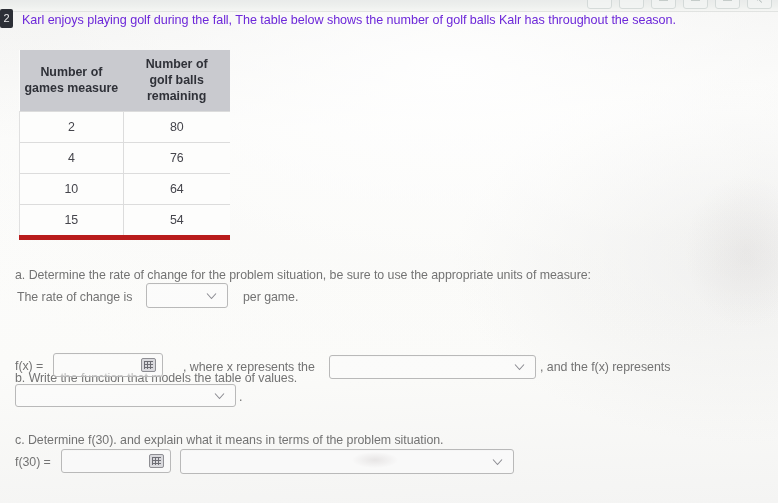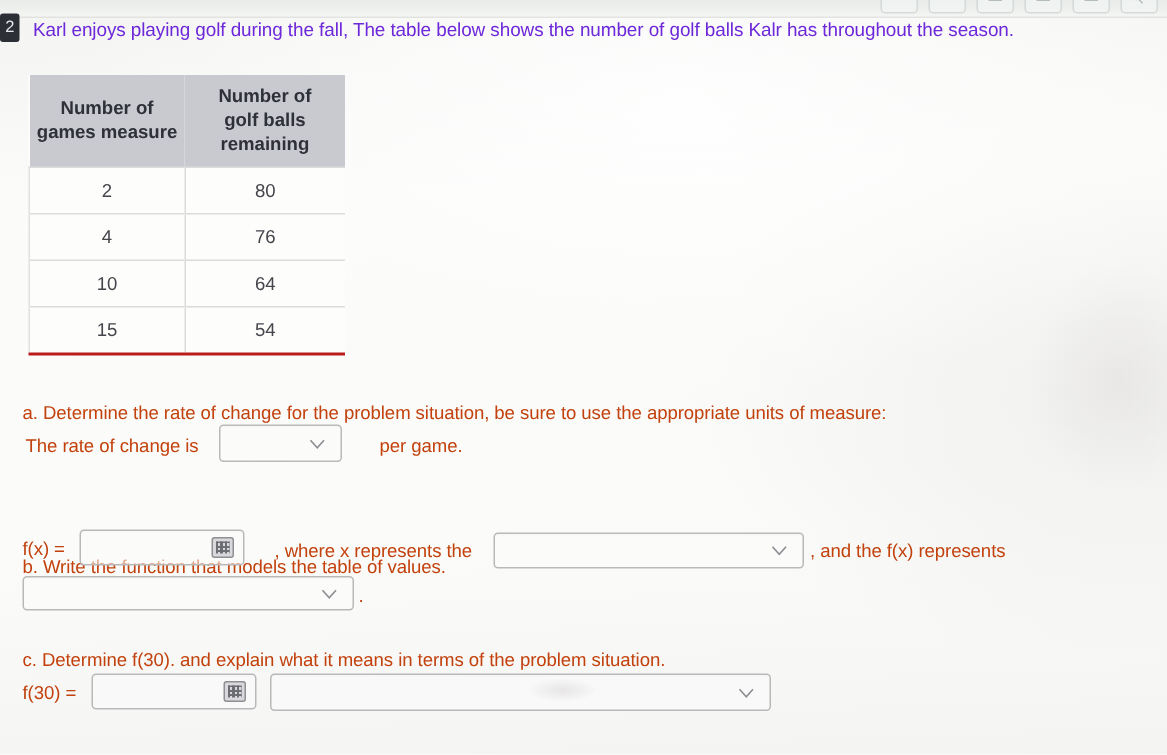--- a/index.html
+++ b/index.html
@@ -120,29 +120,29 @@
     font-size: 12.4px;
     color: #45454c;
     text-align: center;
     padding: 8px 4px;
     border-top: 1px solid #dcdcdc;
     border-right: 1px solid #dcdcdc;
     background: transparent;
     height: 30px;
   }
   .data-table td:last-child { border-right: none; }
-  .data-table tr:last-child td { border-bottom: 2px solid #b91c1c; }
+  .data-table tr:last-child td { border-bottom: 5px solid #b91c1c; }
   .data-table td.c1 { border-left: 1px solid #e0e0e0; }
 
   
   .q-text {
     position: absolute;
     font-size: 12.4px;
     line-height: 16px;
-    color: #c2410c;
+    color: #737373;
     white-space: nowrap;
     letter-spacing: -0.05px;
   }
 
   
   .ctrl {
     position: absolute;
     border: 1px solid #b9b9b9;
     border-radius: 3px;
     background: rgba(252,252,251,0.55);
@@ -269,21 +269,21 @@
 
 <div class="ctrl select" style="left:146px; top:283px; width:82px; height:25px;">
   <span class="val"></span>
   <span class="chev">
     <svg viewBox="0 0 11 7" width="11" height="7">
         <path d="M1 1 L5.5 6 L10 1" fill="none" stroke="currentColor" stroke-width="1.1"></path>
       </svg>
   </span>
 </div>
 
-<div class="q-text" style="left:253px; top:289px;text-align:right;">per game.</div>
+<div class="q-text" style="left:243px; top:289px;text-align:right;">per game.</div>
 
 <div class="q-text" style="left:15px; top:336px;margin-top:34px;">b. Write the function that models the table of values.</div>
 
 <div class="q-text" style="left:15px; top:358px;">f(x) =</div>
 
 <div class="ctrl mathfield" style="left:53px; top:353px; width:110px; height:24px;">
   <span class="val"></span>
   <span class="mathkbd">
       <span class="grid"></span>
     </span>

